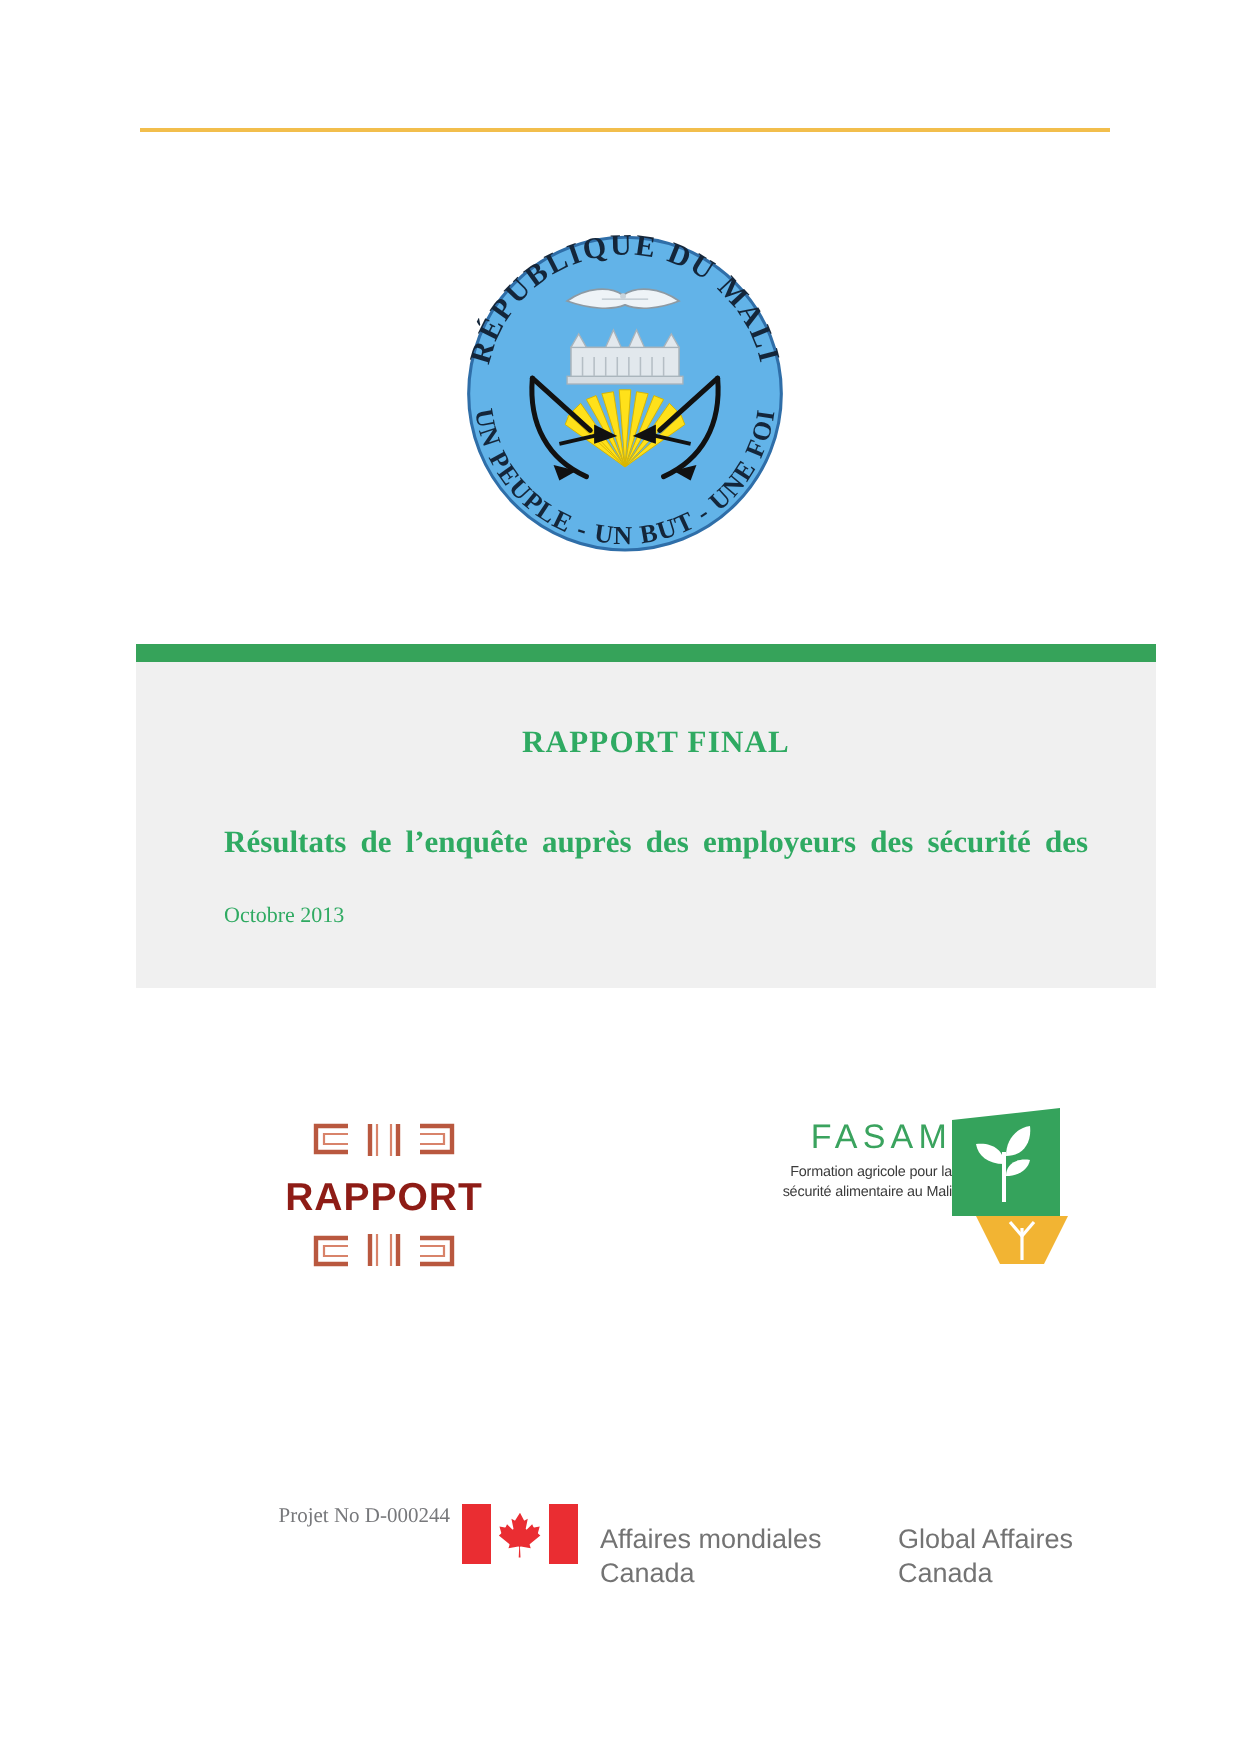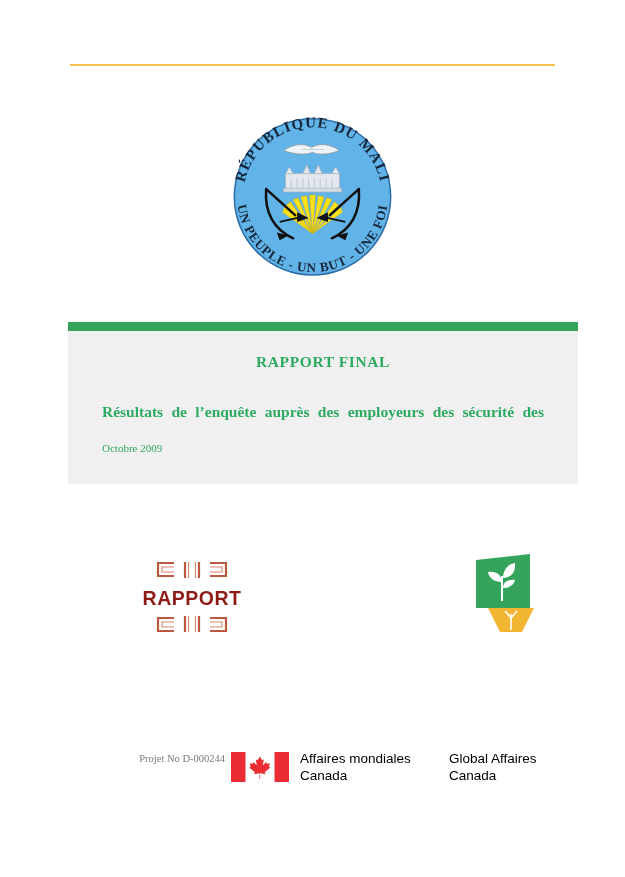--- a/index.html
+++ b/index.html
@@ -48,21 +48,22 @@
     width: 510px;
     background: #f0f0f0;
     padding: 0;
   }
   .panel-bar {
     width: 100%;
     height: 9px;
     background: #36a35a;
   }
   .panel-body {
-    padding: 16px 34px 30px 34px;
+    padding: 26px 34px 30px 34px;
+    margin-left: 10px;
   }
   .report-kicker {
     text-align: center;
     color: #2faa62;
     font-weight: bold;
     font-size: 15.5px;
     letter-spacing: 0.6px;
     margin: 6px 0 0 0;
   }
   .report-title {
@@ -164,25 +165,25 @@
     font-size: 10.5px;
     line-height: 1.55;
   }
   .ca-flag {
     position: absolute;
     left: 231px;
     top: 7px;
   }
   .wordmark {
     position: absolute;
-    top: 5px;
+    top: 16px;
     font-family: "Liberation Sans", sans-serif;
     font-size: 13.5px;
     line-height: 1.26;
-    color: #000000;
+    color: #737373;
   }
   .wordmark-fr { left: 300px; }
   .wordmark-en { left: 449px; }
   .wordmark span { display: block; }
 </style>
 </head>
 <body>
 
 <div class="top-rule"></div>
 
@@ -261,21 +262,21 @@
   </svg>
 </div>
 
 <section class="title-panel">
   <div class="panel-bar"></div>
   <div class="panel-body">
     <p class="report-kicker">RAPPORT FINAL</p>
     <div class="report-title">
       <span class="line2">Résultats de l’enquête auprès des employeurs des sécurité des</span>
     </div>
-    <p class="report-date">Octobre 2009</p>
+    <p class="report-date">Octobre 2013</p>
   </div>
 </section>
 
 <div class="logo-row">
 
   <div class="marikani">
     <svg class="marikani-brackets" viewBox="0 0 108 22" width="108" height="22">
       <g fill="none" stroke="#b9583f" stroke-width="2.2">
         <path d="M 36 3 L 20 3 L 20 16 L 36 16"></path>
         <path d="M 72 3 L 88 3 L 88 16 L 72 16"></path>
@@ -300,20 +301,27 @@
       <g fill="none" stroke="#d8836a" stroke-width="1.1">
         <path d="M 36 10 L 24 10 L 24 15 L 36 15"></path>
         <path d="M 72 10 L 84 10 L 84 15 L 72 15"></path>
         <path d="M 50.5 4 L 50.5 20"></path>
         <path d="M 57.5 4 L 57.5 20"></path>
       </g>
     </svg>
   </div>
 
   <div class="fasam">
+    <div class="fasam-text">
+      <div class="fasam-word">FASAM</div>
+      <div class="fasam-tag">
+        <span>Formation agricole pour la</span><br>
+        <span>sécurité alimentaire au Mali</span>
+      </div>
+    </div>
     <svg width="66" height="92" viewBox="0 0 66 92" style="position:absolute;left:104px;top:2px;">
 
       <path d="M 12 54 L 58 54 L 46 78 L 24 78 Z" fill="#f2b433"></path>
       <path d="M 35 76 L 35 60" stroke="#ffffff" stroke-width="1.6" fill="none"></path>
       <path d="M 35 64 L 29 57" stroke="#ffffff" stroke-width="1.6" fill="none"></path>
       <path d="M 35 64 L 41 57" stroke="#ffffff" stroke-width="1.6" fill="none"></path>
 
       <path d="M 0 6 L 54 0 L 54 54 L 0 54 Z" fill="#35a35c"></path>
 
       <g fill="#ffffff">

